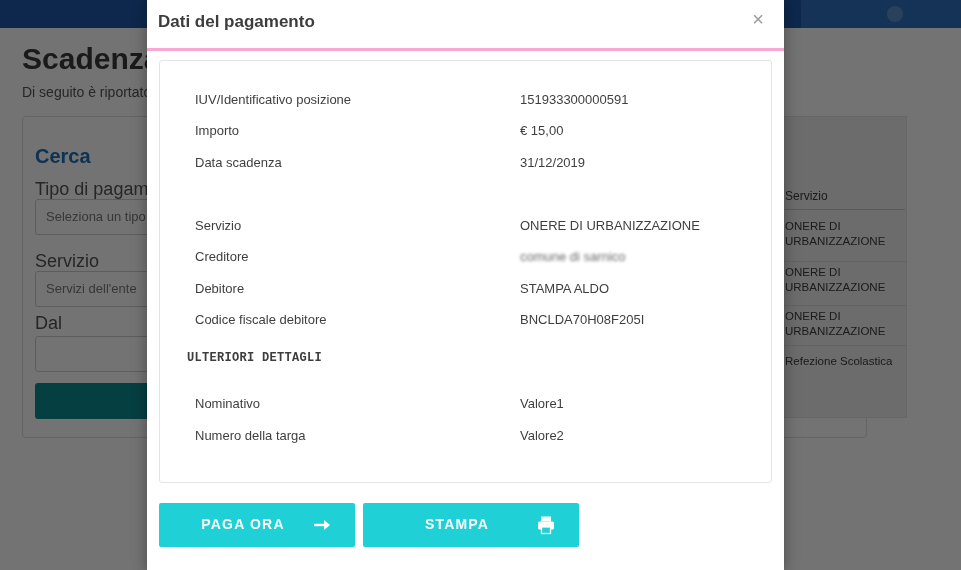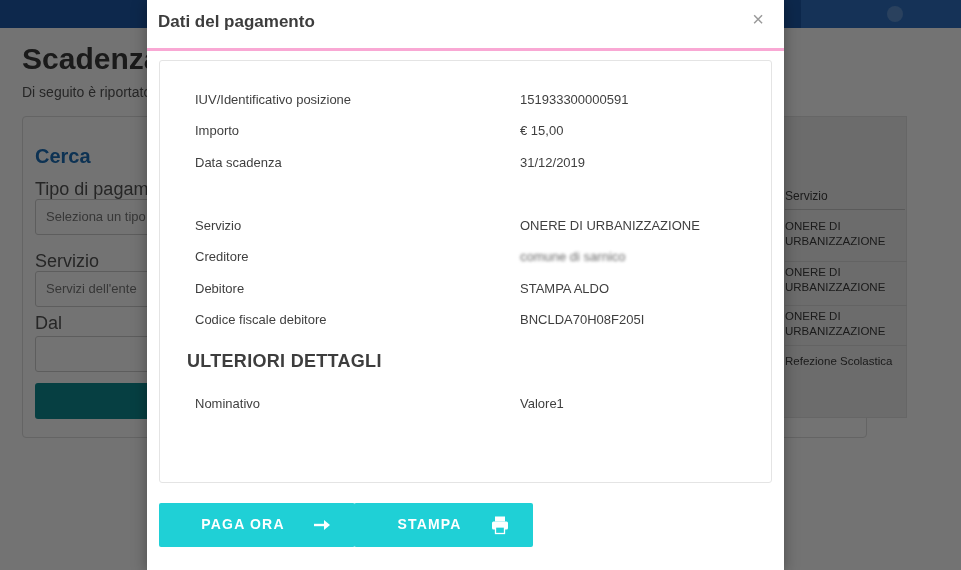--- a/index.html
+++ b/index.html
@@ -231,24 +231,25 @@
     white-space: nowrap;
   }
   .detail-value.blurred {
     filter: blur(1.6px);
     color: #6a6a6a;
   }
   .section-head {
     position: absolute;
     left: 27px;
     top: 290px;
-    font-size: 18px;
+    font-size: 12px;
     font-weight: bold;
     color: #3d3d3d;
     letter-spacing: 0.3px;
+    font-family: Liberation Mono, monospace;
   }
 
   .modal-footer {
     position: absolute;
     top: 503px;
     left: 0;
     width: 637px;
     height: 67px;
   }
   .btn-cyan {
@@ -356,35 +357,39 @@
     <div class="detail-row" style="top:251px;">
       <span class="detail-label">Codice fiscale debitore</span>
       <span class="detail-value">BNCLDA70H08F205I</span>
     </div>
 
     <div class="section-head">ULTERIORI DETTAGLI</div>
 
     <div class="detail-row" style="top:335px;">
       <span class="detail-label">Nominativo</span>
       <span class="detail-value">Valore1</span>
+    </div>
+    <div class="detail-row" style="top:367px;">
+      <span class="detail-label">Numero della targa</span>
+      <span class="detail-value">Valore2</span>
     </div>
   </div>
 
   <div class="modal-footer">
     <button class="btn-cyan" style="left:12px;width:196px;top:0;">
       <span class="btn-label">PAGA ORA</span>
       <span class="btn-icon">
         <svg viewBox="0 0 22 22" width="22" height="22" aria-hidden="true">
           <path d="M3 11 h13" stroke="#ffffff" stroke-width="2.4" fill="none"></path>
           <path d="M13 6 l6 5 l-6 5 z" fill="#ffffff"></path>
         </svg>
       </span>
     </button>
 
-    <button class="btn-cyan" style="left:207px;width:179px;top:0;">
+    <button class="btn-cyan" style="left:216px;width:216px;top:0;">
       <span class="btn-label">STAMPA</span>
       <span class="btn-icon">
         <svg viewBox="0 0 22 22" width="22" height="22" aria-hidden="true">
           <rect x="6" y="2.5" width="10" height="5" fill="#ffffff"></rect>
           <rect x="3" y="7.5" width="16" height="8" rx="1.5" fill="#ffffff"></rect>
           <rect x="6.5" y="13" width="9" height="6.5" fill="#1fd0d6" stroke="#ffffff" stroke-width="1.3"></rect>
         </svg>
       </span>
     </button>
   </div>

